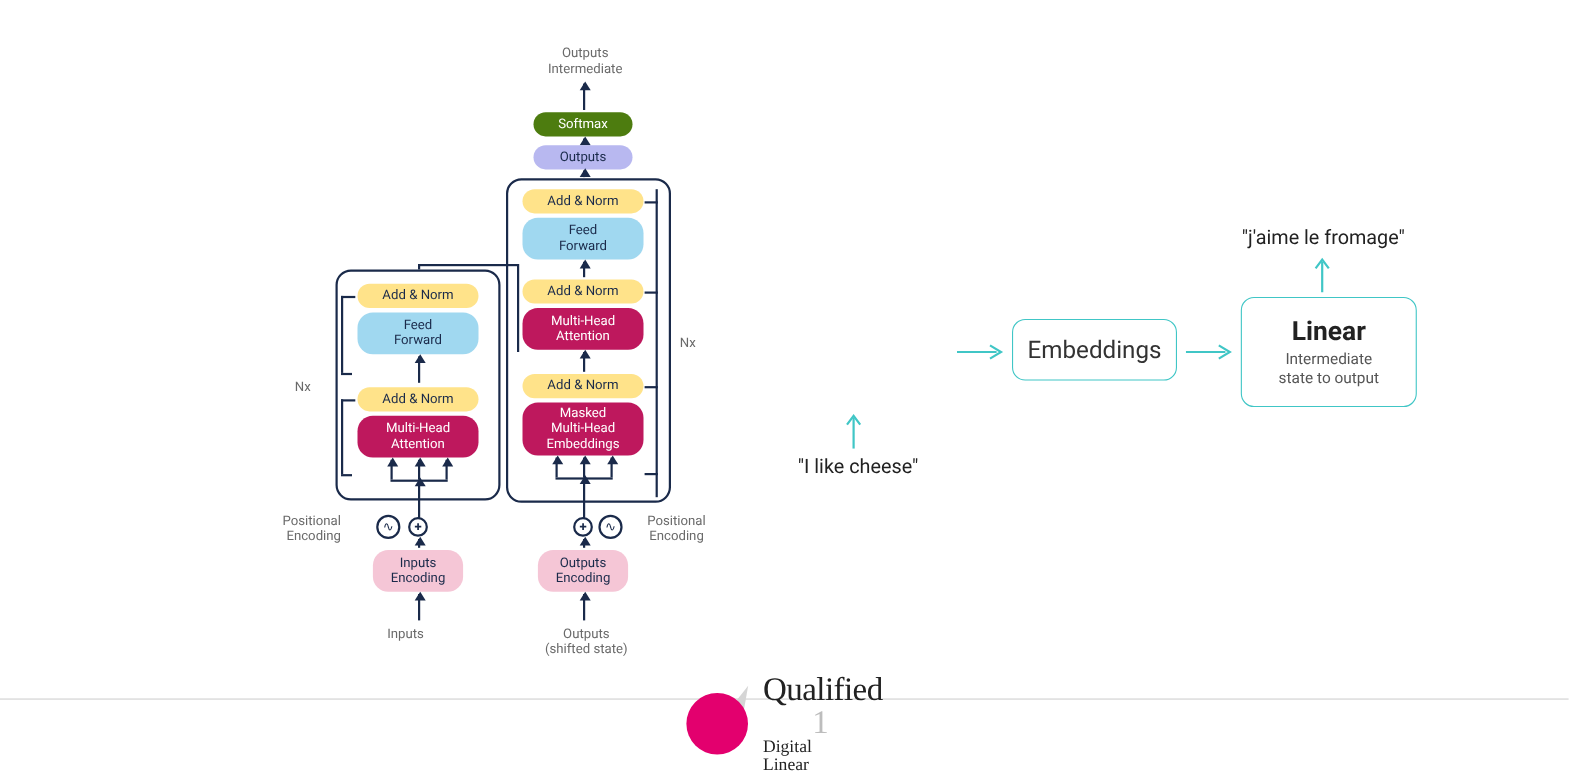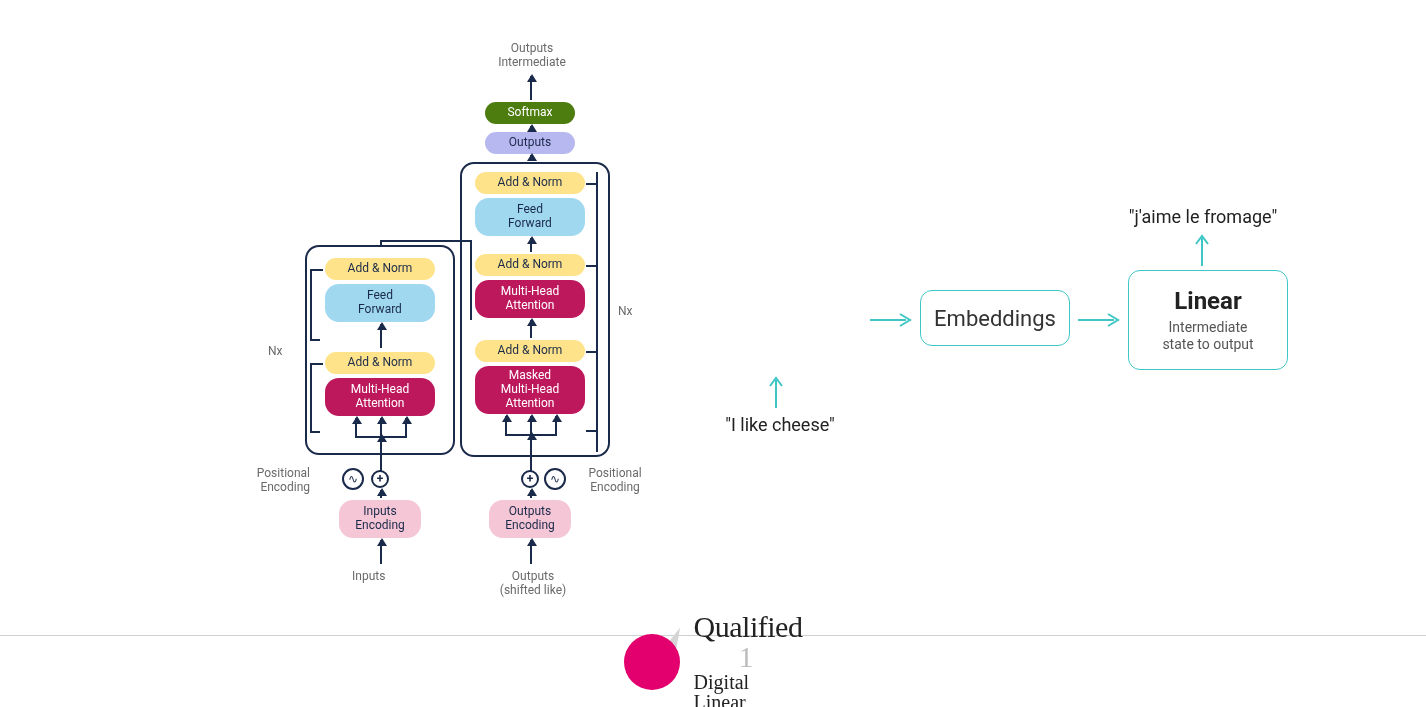--- a/index.html
+++ b/index.html
@@ -133,21 +133,21 @@
   .logo-tri{
     position:absolute; left:40px; top:-8px;
     width:0;height:0;
     border-left:14px solid transparent;
     border-right:0 solid transparent;
     border-bottom:26px solid #d5d5d5;
     transform: rotate(10deg);
   }
   .brand-text{ line-height:1; }
   .brand-big{ font-size:30px; font-weight:400; color:#222; letter-spacing:-0.5px; font-family: Georgia, 'Times New Roman', serif; }
-  .brand-sub{ font-size:20px; color:#222; font-family: Georgia, serif; }
+  .brand-sub{ font-size:16px; color:#222; font-family: Georgia, serif; }
   .brand-num{ font-size:30px; color:#bdbdbd; font-family:Georgia,serif; margin-left:-4px;}
 </style>
 </head>
 <body>
 
 <div class="page">
 
   <div class="transformer">
 
     <div class="label" style="left:437px; top:22px; width:110px;">
@@ -176,21 +176,21 @@
         <span>Add &amp; Norm</span>
       </div>
     <div class="tblock gray" style="left:435px; top:260px; width:110px; height:38px; white-space:pre-line;"><span>Multi-Head
 Attention</span></div>
     <div class="arrow" style="left:490px; top:300px; height:18px;"></div>
     <div class="tblock yellow" style="left:435px; top:320px; width:110px; height:22px;">
         <span>Add &amp; Norm</span>
       </div>
     <div class="tblock gray" style="left:435px; top:346px; width:110px; height:48px; white-space:pre-line;"><span>Masked
 Multi-Head
-Attention</span></div>
+Embeddings</span></div>
 
     <div id="encPlate" class="plate"></div>
     <div class="tblock yellow" style="left:285px; top:238px; width:110px; height:22px;">
         <span>Add &amp; Norm</span>
       </div>
     <div class="tblock blue" style="left:285px; top:264px; width:110px; height:38px; white-space:pre-line;"><span>Feed
 Forward</span></div>
     <div class="arrow" style="left:340px; top:304px; height:24px;"></div>
     <div class="tblock yellow" style="left:285px; top:332px; width:110px; height:22px;">
         <span>Add &amp; Norm</span>
@@ -239,21 +239,21 @@
     <div class="tblock pink" style="left:299px; top:480px; width:82px; height:38px; white-space:pre-line;"><span>Inputs
 Encoding</span></div>
     <div class="tblock pink" style="left:449px; top:480px; width:82px; height:38px; white-space:pre-line;"><span>Outputs
 Encoding</span></div>
 
     <div class="arrow" style="left:340px; top:520px; height:24px;"></div>
     <div class="arrow" style="left:490px; top:520px; height:24px;"></div>
 
     <div class="label" style="left:312px; top:550px;"><span>Inputs</span></div>
     <div class="label" style="left:448px; top:550px; width:90px;">
-      <span>Outputs</span><br><span>(shifted like)</span>
+      <span>Outputs</span><br><span>(shifted state)</span>
     </div>
 
     <div class="label" style="left:200px; top:447px; text-align:right; width:70px; white-space:pre-line;"><span>Positional
 Encoding</span></div>
     <div class="label" style="left:540px; top:447px; width:70px; white-space:pre-line;"><span>Positional
 Encoding</span></div>
 
     <div class="label" style="left:228px; top:325px;"><span>Nx</span></div>
     <div class="label" style="left:578px; top:285px;"><span>Nx</span></div>
 

